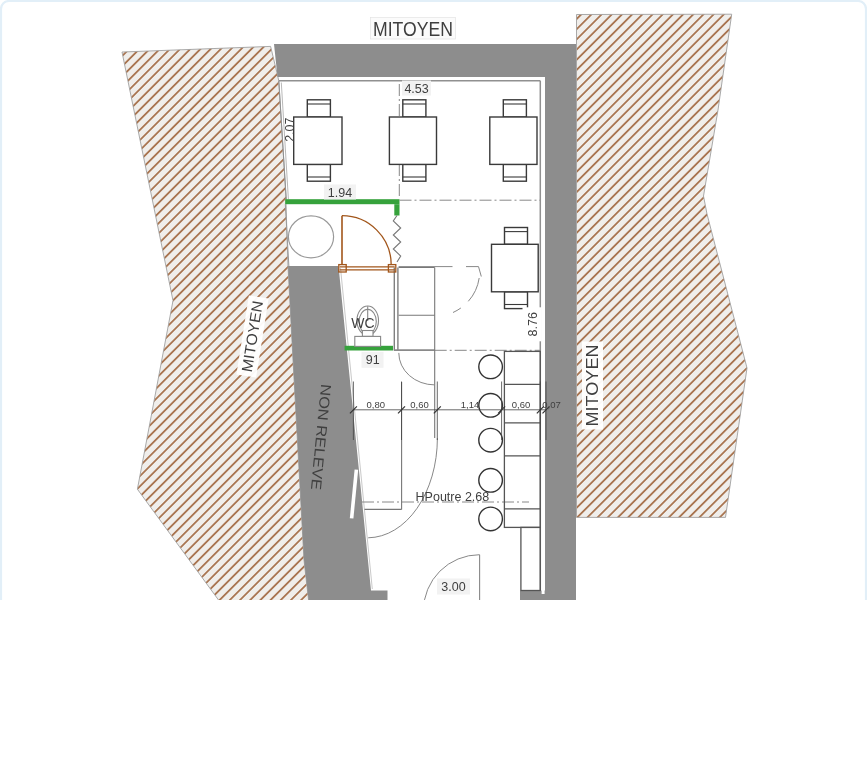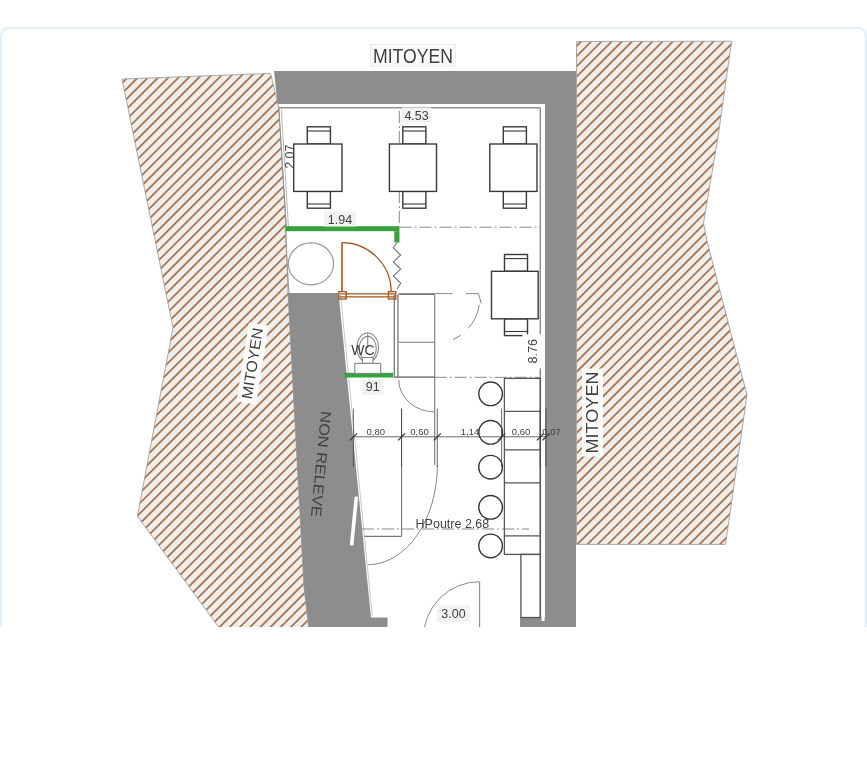--- a/index.html
+++ b/index.html
@@ -1,16 +1,16 @@
 <!DOCTYPE html>
 <html><head>
 <meta charset="utf-8">
 <style>
   html,body{margin:0;padding:0;background:#ffffff;}
-  .wrap{position:relative;width:867px;height:600px;background:#0f766e;overflow:hidden;margin-top:27px;}
+  .wrap{position:relative;width:867px;height:600px;background:#0f766e;overflow:hidden;}
   text{font-family:"Liberation Sans",sans-serif;fill:#3f3f3f;}
 </style>
 </head>
 <body>
 <div class="wrap">
 <svg width="867" height="769" viewBox="0 0 867 769">
 <defs>
   <pattern id="hatch" width="7.2" height="7.2" patternUnits="userSpaceOnUse" patternTransform="rotate(-45)">
     <rect width="7.2" height="7.2" fill="#f0eeeb"></rect>
     <line x1="-1" y1="3.6" x2="8.2" y2="3.6" stroke="#9b5c31" stroke-width="1.5"></line>

